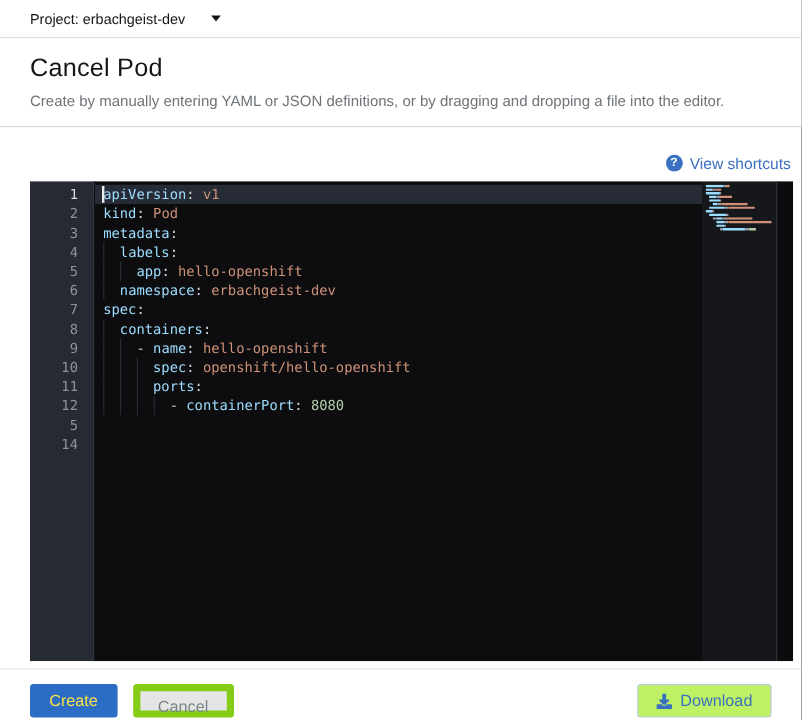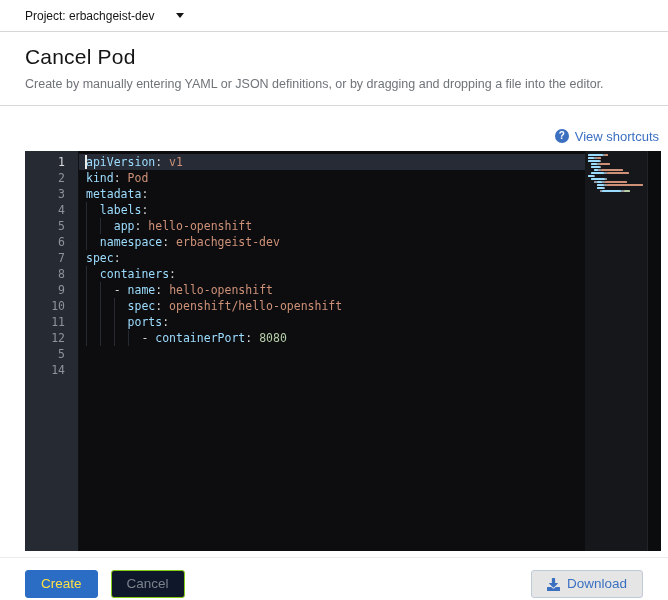--- a/index.html
+++ b/index.html
@@ -52,22 +52,22 @@
   .mrow .bar.tok-num{background:var(--tok-num,#b5cea8);}
   .mrow .bar.tok-punc{background:#9aa0a6;}
   .mrow .bar.tok-ws{background:transparent;}
   .vscrollbar{width:13px;background:#0b0c0d;border-left:1px solid #212329;flex:none;cursor:pointer;}
   
   .footer-divider{margin-top:6px;border-top:1px solid #eceaea;}
   .footer{display:flex;align-items:center;gap:13px;padding:12px 25px 0 25px;}
   .btn{font-family:"Liberation Sans",sans-serif;font-size:13.5px;padding:5px 15px;height:28px;
     border-radius:3px;border:1px solid transparent;cursor:pointer;box-sizing:border-box;line-height:1.2;}
   .btn.primary{background:var(--primary-blue,#2b6dc4);border-color:var(--primary-blue,#2b6dc4);color:#fde047;}
-  .btn.secondary{background:#0f172a;border:1px solid #84cc16;color:#7b838b;}
-  .btn.download{background:#e5e5e5;border:1px solid #c0cbda;color:var(--link-blue,#3b70c1);
+  .btn.secondary{background:#e5e5e5;border:6px solid #84cc16;color:#7b838b;}
+  .btn.download{background:#bef264;border:1px solid #c0cbda;color:var(--link-blue,#3b70c1);
     margin-left:auto;display:flex;align-items:center;gap:7px;}
   .dl-icon{display:flex;align-items:center;}
 </style>
 </head>
 <body>
 
 <div class="project-bar-wrap">
   <div class="project-bar">
     <span class="label">Project: erbachgeist-dev</span>
     <span class="caret"></span>

